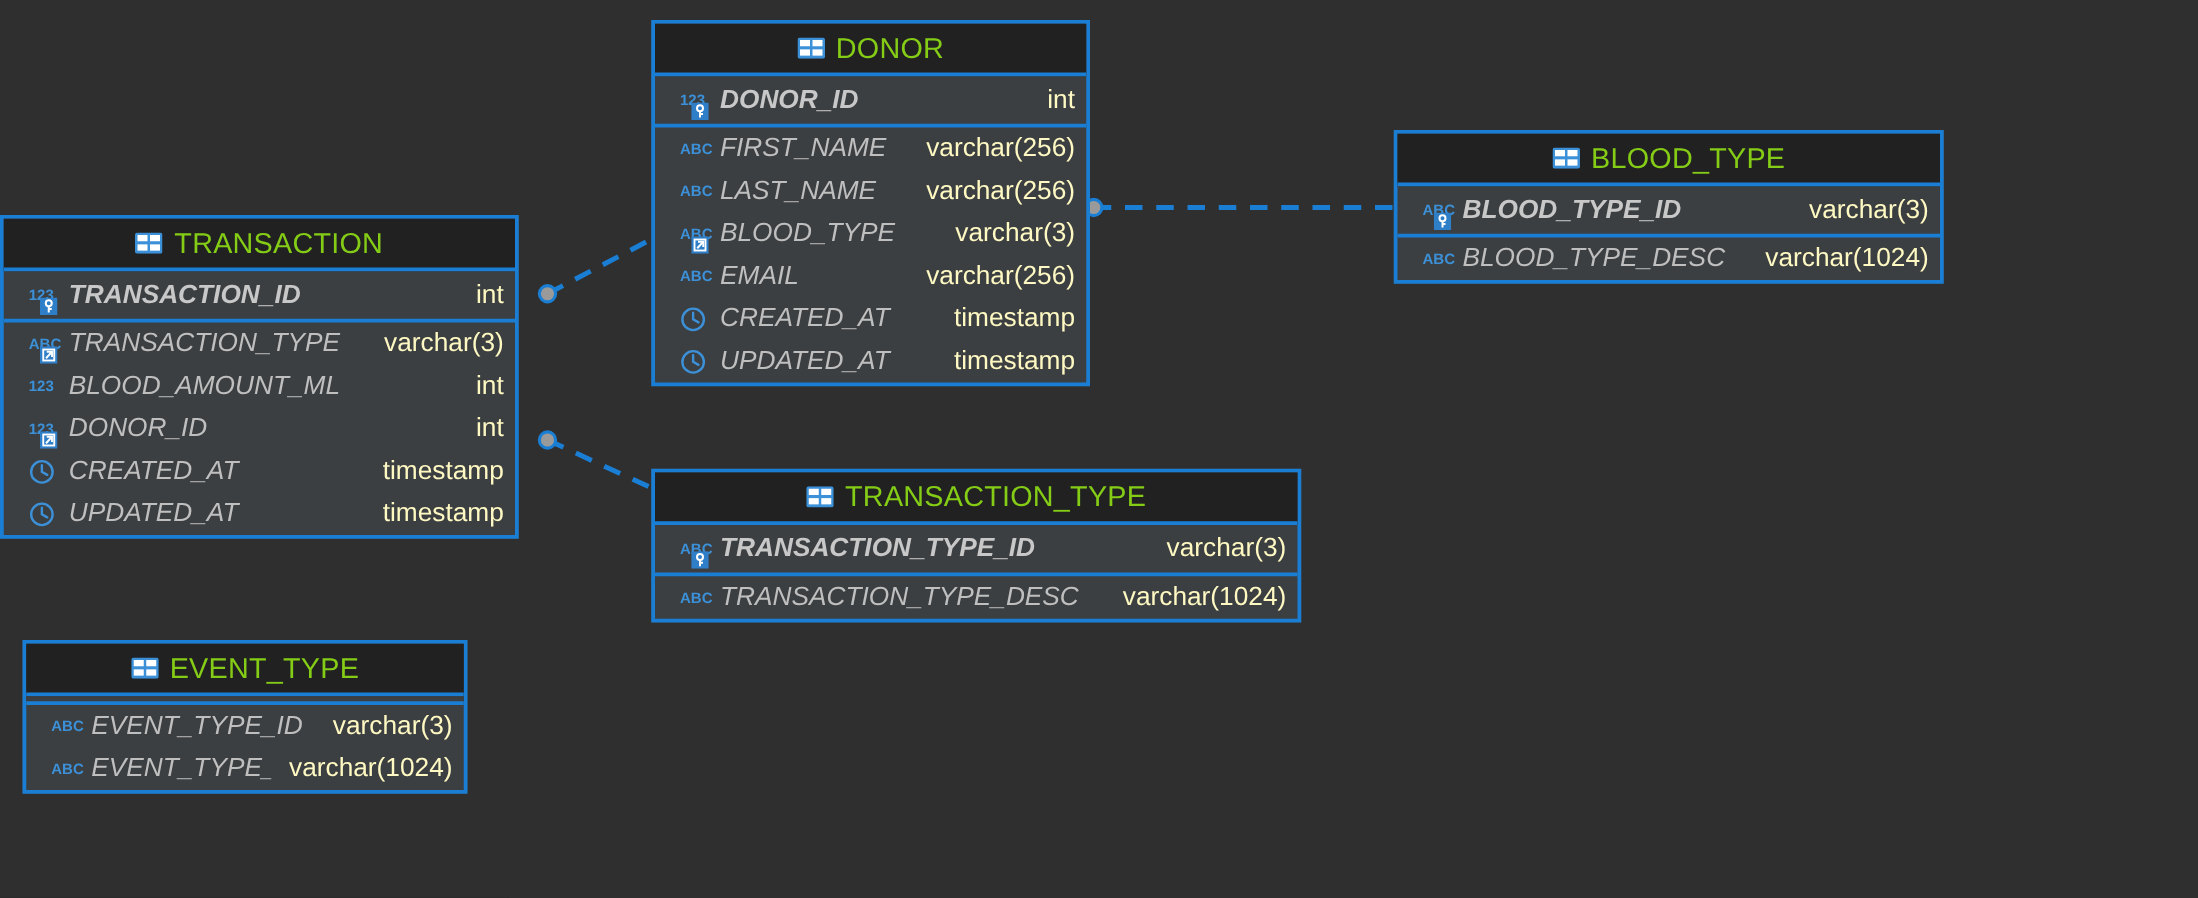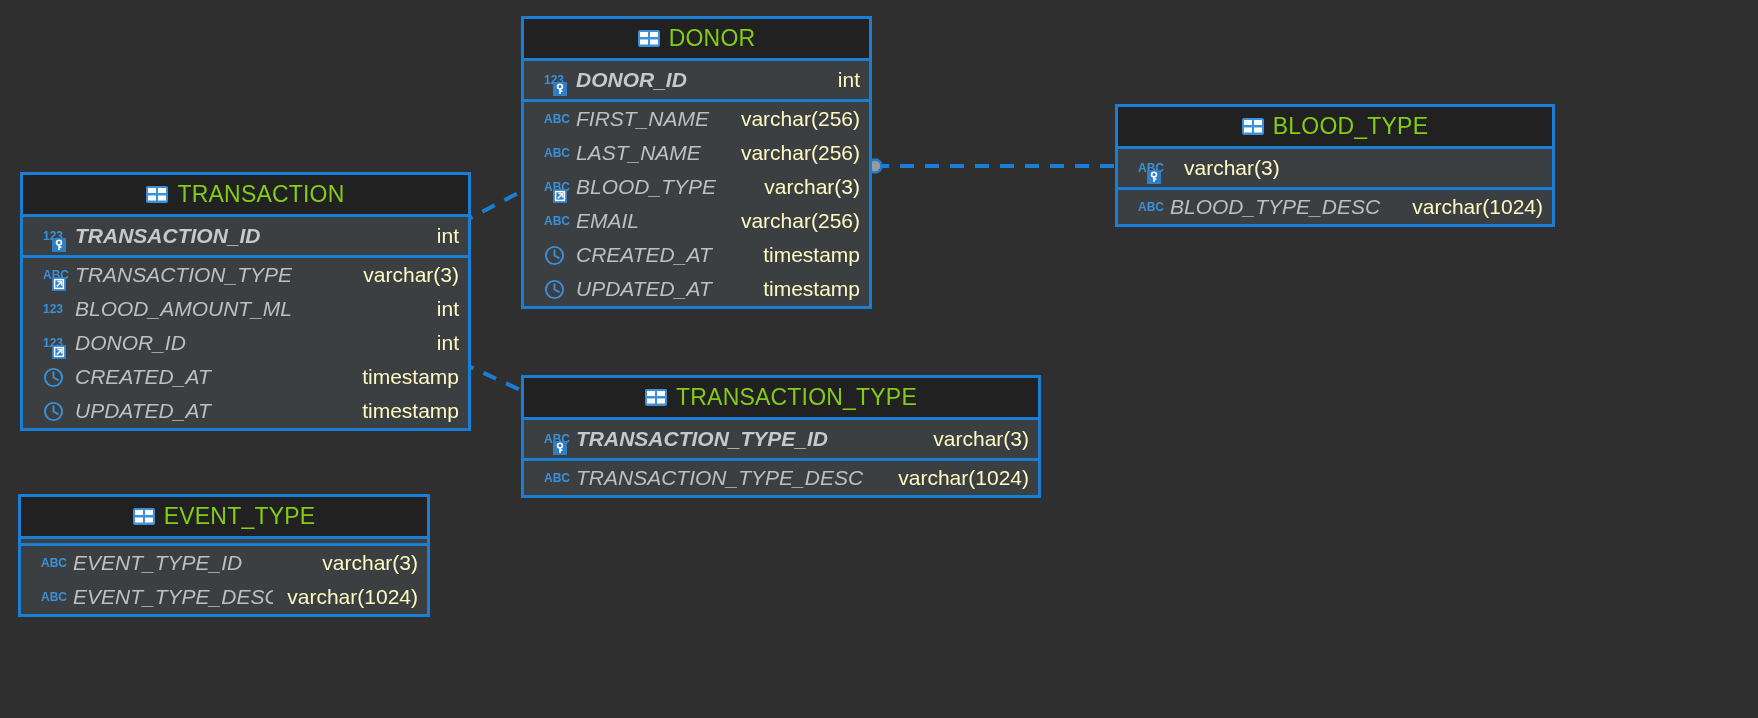--- a/index.html
+++ b/index.html
@@ -203,34 +203,35 @@
         <div class="row pk">
           <span class="icon-wrap">
             <span class="ico-txt">ABC</span>
             <svg class="badge" viewBox="0 0 14 14" xmlns="http://www.w3.org/2000/svg">
               <rect x="0" y="0" width="14" height="14" fill="#2f7fc8"></rect>
               <circle cx="7" cy="4.6" r="2.4" fill="none" stroke="#ffffff" stroke-width="1.6"></circle>
               <path d="M 7 6.8 L 7 12" stroke="#ffffff" stroke-width="1.6"></path>
               <path d="M 7 9.2 L 9.4 9.2" stroke="#ffffff" stroke-width="1.6"></path>
             </svg>
           </span>
+          <span class="col-name bold">BLOOD_TYPE_ID</span>
           <span class="col-type">varchar(3)</span>
         </div>
       </div>
       <div class="cols-section">
         <div class="row">
           <span class="icon-wrap">
             <span class="ico-txt">ABC</span>
           </span>
           <span class="col-name">BLOOD_TYPE_DESC</span>
           <span class="col-type">varchar(1024)</span>
         </div>
       </div>
     </div>
-    <div class="table-box" style="left: 20px; top: 172px; width: 451px;">
+    <div class="table-box" style="left: 0; top: 172px; width: 415px;">
       <div class="tbl-header">
         <svg class="tbl-icon" viewBox="0 0 22 17" xmlns="http://www.w3.org/2000/svg">
           <rect x="0" y="0" width="22" height="17" rx="2" fill="#3c90d8"></rect>
           <rect x="2" y="2" width="8" height="5" fill="#ffffff"></rect>
           <rect x="12" y="2" width="8" height="5" fill="#ffffff"></rect>
           <rect x="2" y="9.5" width="8" height="5" fill="#ffffff"></rect>
           <rect x="12" y="9.5" width="8" height="5" fill="#ffffff"></rect>
         </svg>
         <span class="tbl-title">TRANSACTION</span>
       </div>
@@ -334,21 +335,21 @@
       <div class="cols-section">
         <div class="row">
           <span class="icon-wrap">
             <span class="ico-txt">ABC</span>
           </span>
           <span class="col-name">TRANSACTION_TYPE_DESC</span>
           <span class="col-type">varchar(1024)</span>
         </div>
       </div>
     </div>
-    <div class="table-box" style="left: 18px; top: 494px; width: 412px;">
+    <div class="table-box" style="left: 18px; top: 512px; width: 356px;">
       <div class="tbl-header">
         <svg class="tbl-icon" viewBox="0 0 22 17" xmlns="http://www.w3.org/2000/svg">
           <rect x="0" y="0" width="22" height="17" rx="2" fill="#3c90d8"></rect>
           <rect x="2" y="2" width="8" height="5" fill="#ffffff"></rect>
           <rect x="12" y="2" width="8" height="5" fill="#ffffff"></rect>
           <rect x="2" y="9.5" width="8" height="5" fill="#ffffff"></rect>
           <rect x="12" y="9.5" width="8" height="5" fill="#ffffff"></rect>
         </svg>
         <span class="tbl-title">EVENT_TYPE</span>
       </div>

